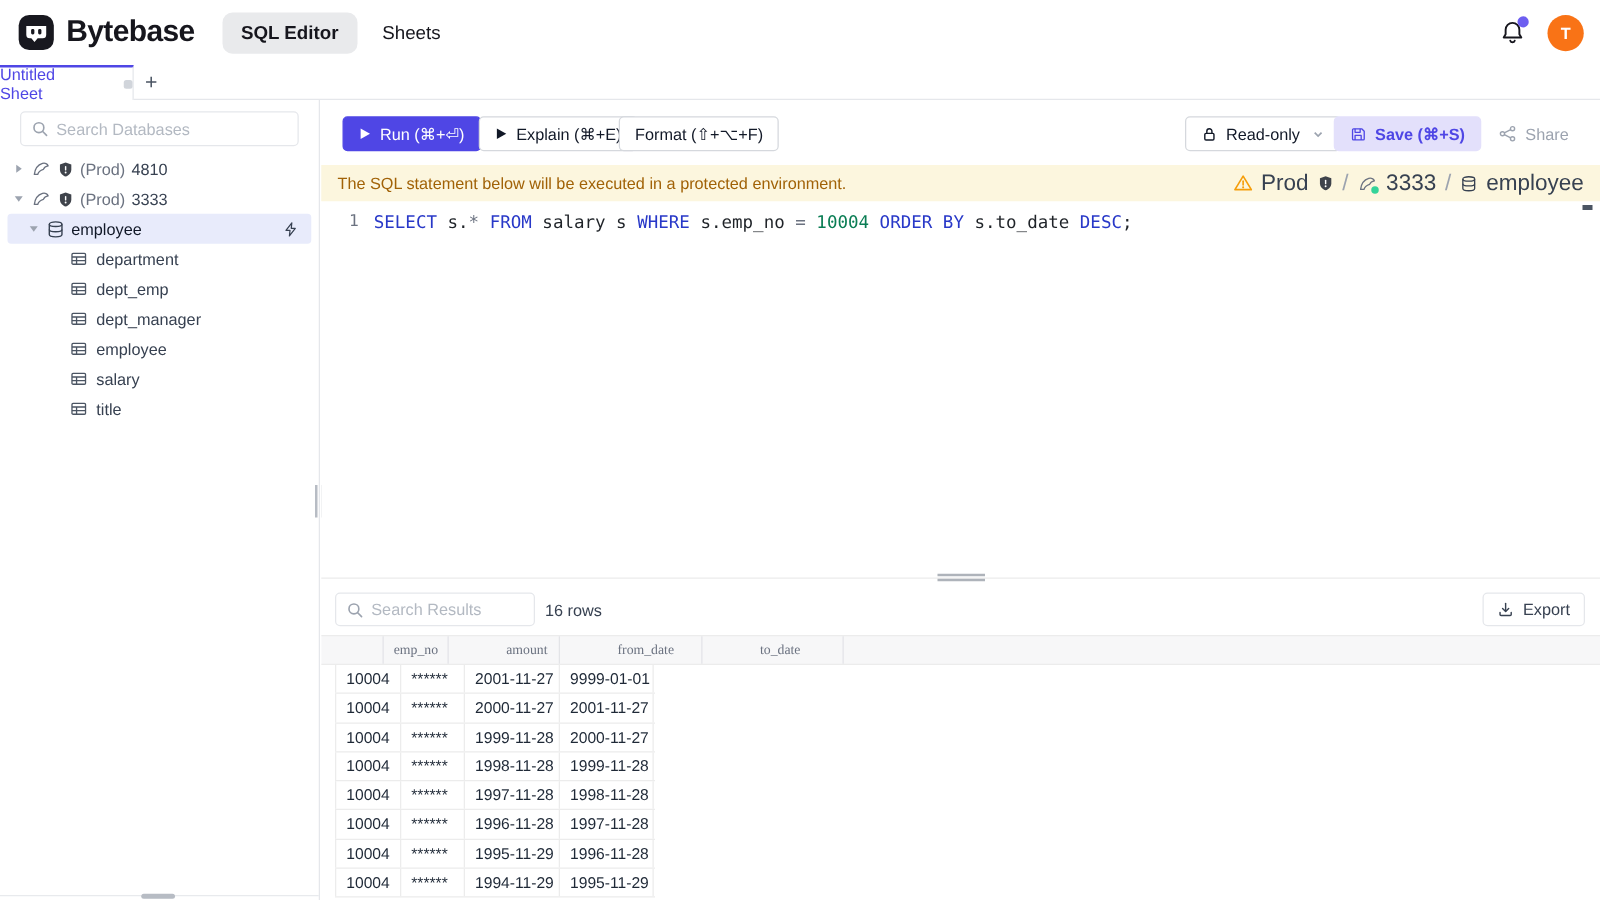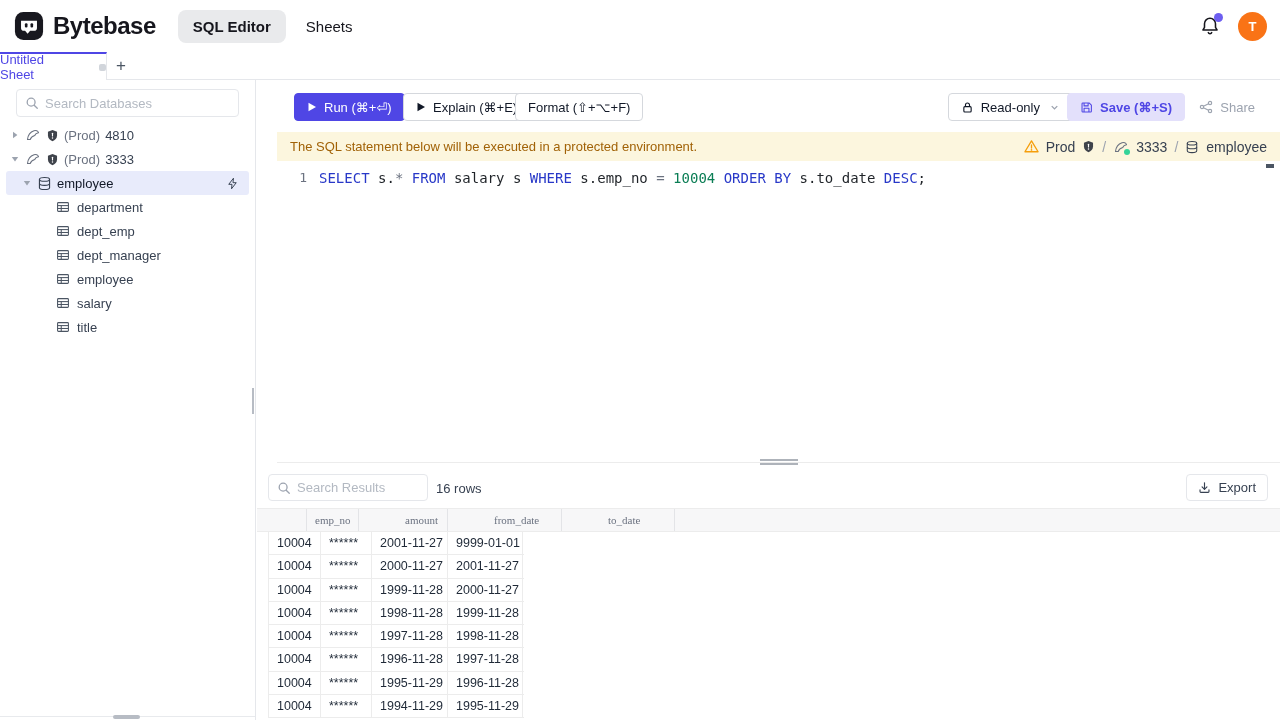--- a/index.html
+++ b/index.html
@@ -45,34 +45,34 @@
   .t-db.selected { background:#e8ebfb; border-radius:3px; margin:0 6px; padding-left:16px; color:#111827; }
   .t-table { padding-left:56px; gap:7px; }
   .env-label { color:#6b7280; }
   .bolt-right { margin-left:auto; margin-right:10px; }
 
   .side-scroll-track { position:absolute; left:0; bottom:3px; width:255px; height:1px; background:#e8eaed; }
   .side-scroll-handle { position:absolute; left:113px; bottom:1px; width:27px; height:4px; border-radius:2px; background:#b7bcc4; cursor:grab; }
   .side-resize { position:absolute; right:-4px; top:308px; width:7px; height:26px; border-left:2px solid #b7bcc4; border-right:2px solid #b7bcc4; cursor:col-resize; }
 
   
-  .main { position:absolute; top:80px; left:257px; right:0; bottom:0; background:#fff;padding-left:20px; }
+  .main { position:absolute; top:80px; left:257px; right:0; bottom:0; background:#fff; }
 
   .toolbar { position:relative; height:52px; }
   .btn { position:absolute; top:13px; height:28px; border-radius:4px; display:flex; align-items:center; gap:7px; padding:0 12px; font-size:13px; cursor:pointer; background:#fff; border:1px solid #d5d8dd; color:#111827; white-space:nowrap; }
   .btn-run { left:17px; background:#4f46e5; border:1px solid #4f46e5; color:#fff; font-weight:500; }
   .btn-explain { left:126px; }
   .btn-format { left:238px; }
   .btn-readonly { right:207px; }
   .btn-save { right:95px; background:#e3e0fb; border:1px solid #e3e0fb; color:#4f46e5; font-weight:600; }
   .btn-share { right:12px; border:1px solid transparent; color:#9ca3af; }
   .chev { margin-left:2px; }
 
   .banner { position:relative; height:29px; background:#fcf6de; display:flex; align-items:center; padding:0 13px; font-size:13px; color:#a16207; }
-  .crumbs { margin-left:auto; display:flex; align-items:center; gap:7px; color:#374151; font-size:14px; }
+  .crumbs { margin-left:auto; display:flex; align-items:center; gap:7px; color:#374151; font-size:18px; }
   .crumb-sep { color:#9ca3af; }
   .mysql-wrap { position:relative; width:16px; height:16px; }
   .mysql-dot { position:absolute; right:-1px; bottom:0; width:6px; height:6px; border-radius:50%; background:#34d399; }
 
   .editor { position:relative; height:301px; font-family:"DejaVu Sans Mono", monospace; font-size:14px; cursor:text; }
   .code-line { position:absolute; top:7px; left:0; right:0; height:19px; display:flex; align-items:center; }
   .gutter { width:42px; text-align:right; padding-right:12px; color:#6b7280; font-size:13px; }
   .code span { white-space:pre; }
   .tk-kw { color:#2838c8; }
   .tk-num { color:#0a7d54; }

